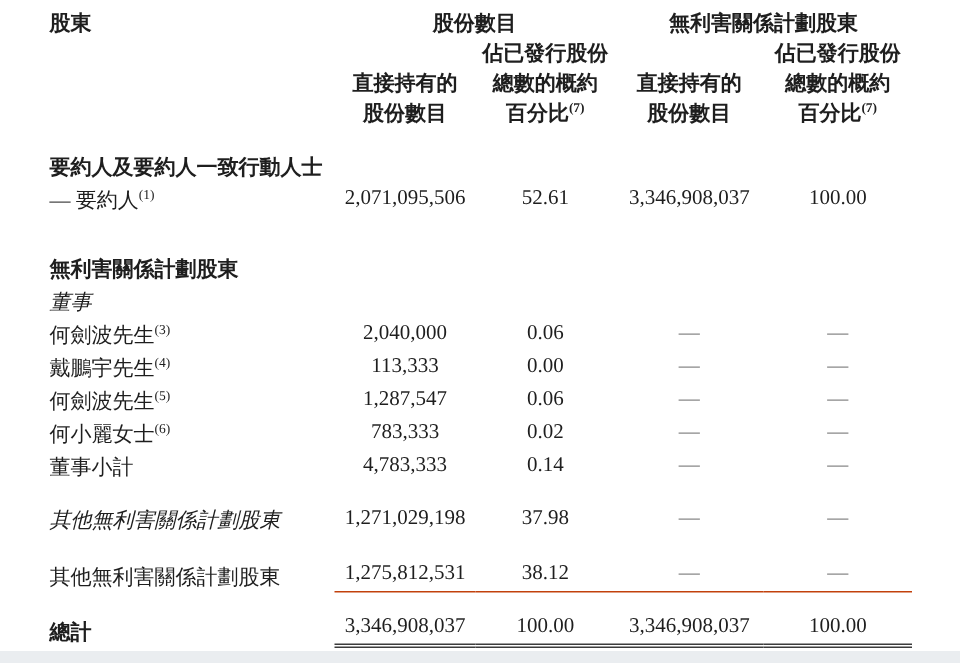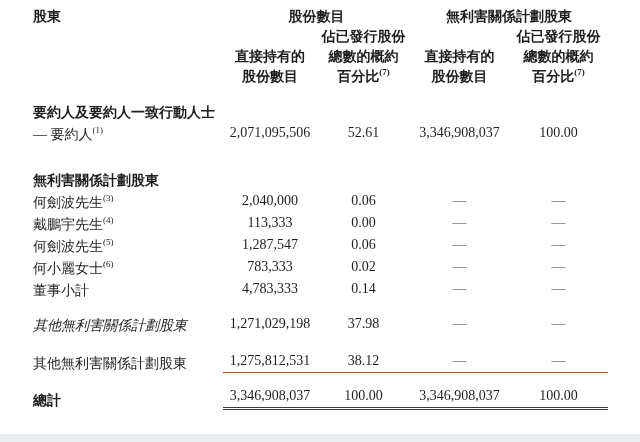--- a/index.html
+++ b/index.html
@@ -113,20 +113,23 @@
       </tr>
 
       <tr style="height:24px">
             <td colspan="5"></td>
           </tr>
 
       <tr class="r">
         <td class="lab b" colspan="5">無利害關係計劃股東</td>
       </tr>
 
+      <tr class="r">
+        <td class="lab i" colspan="5">董事</td>
+      </tr>
 
       <tr class="r">
         <td class="lab"><span>何劍波先生</span><sup>(3)</sup></td>
         <td class="v">
               <span class="cell">2,040,000</span>
             </td>
         <td class="v">
               <span class="cell">0.06</span>
             </td>
         <td class="v mut">

